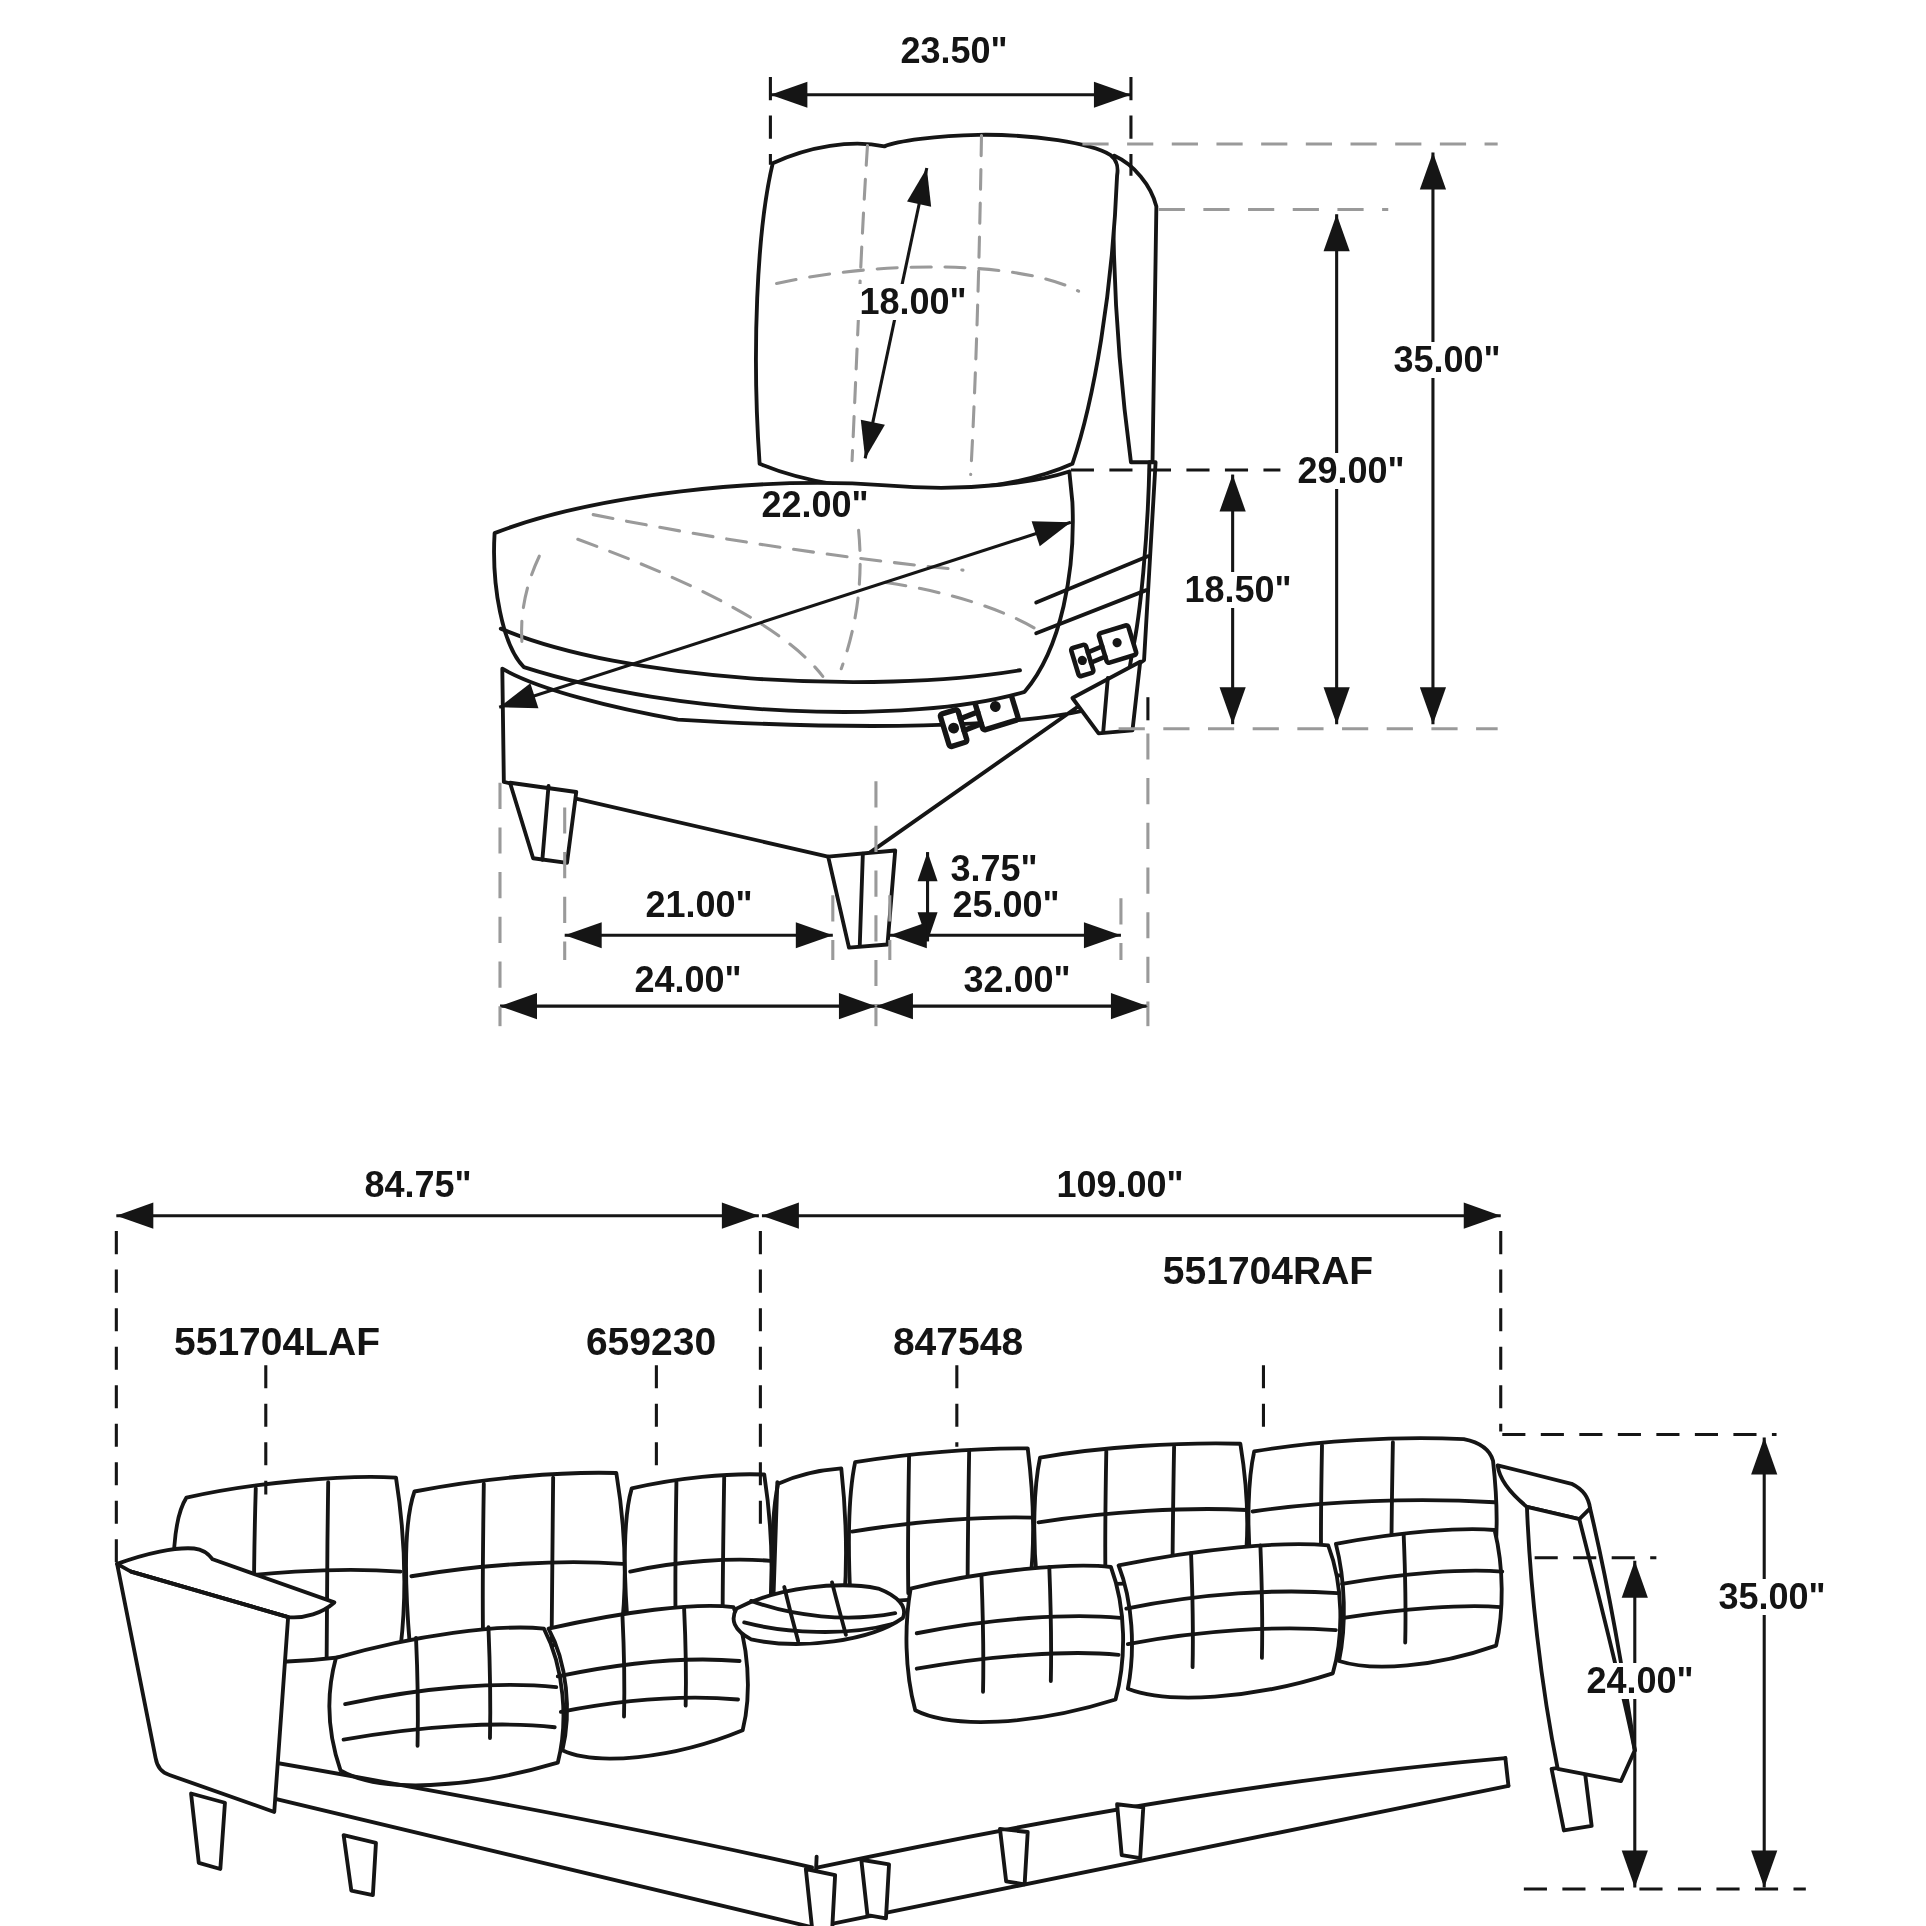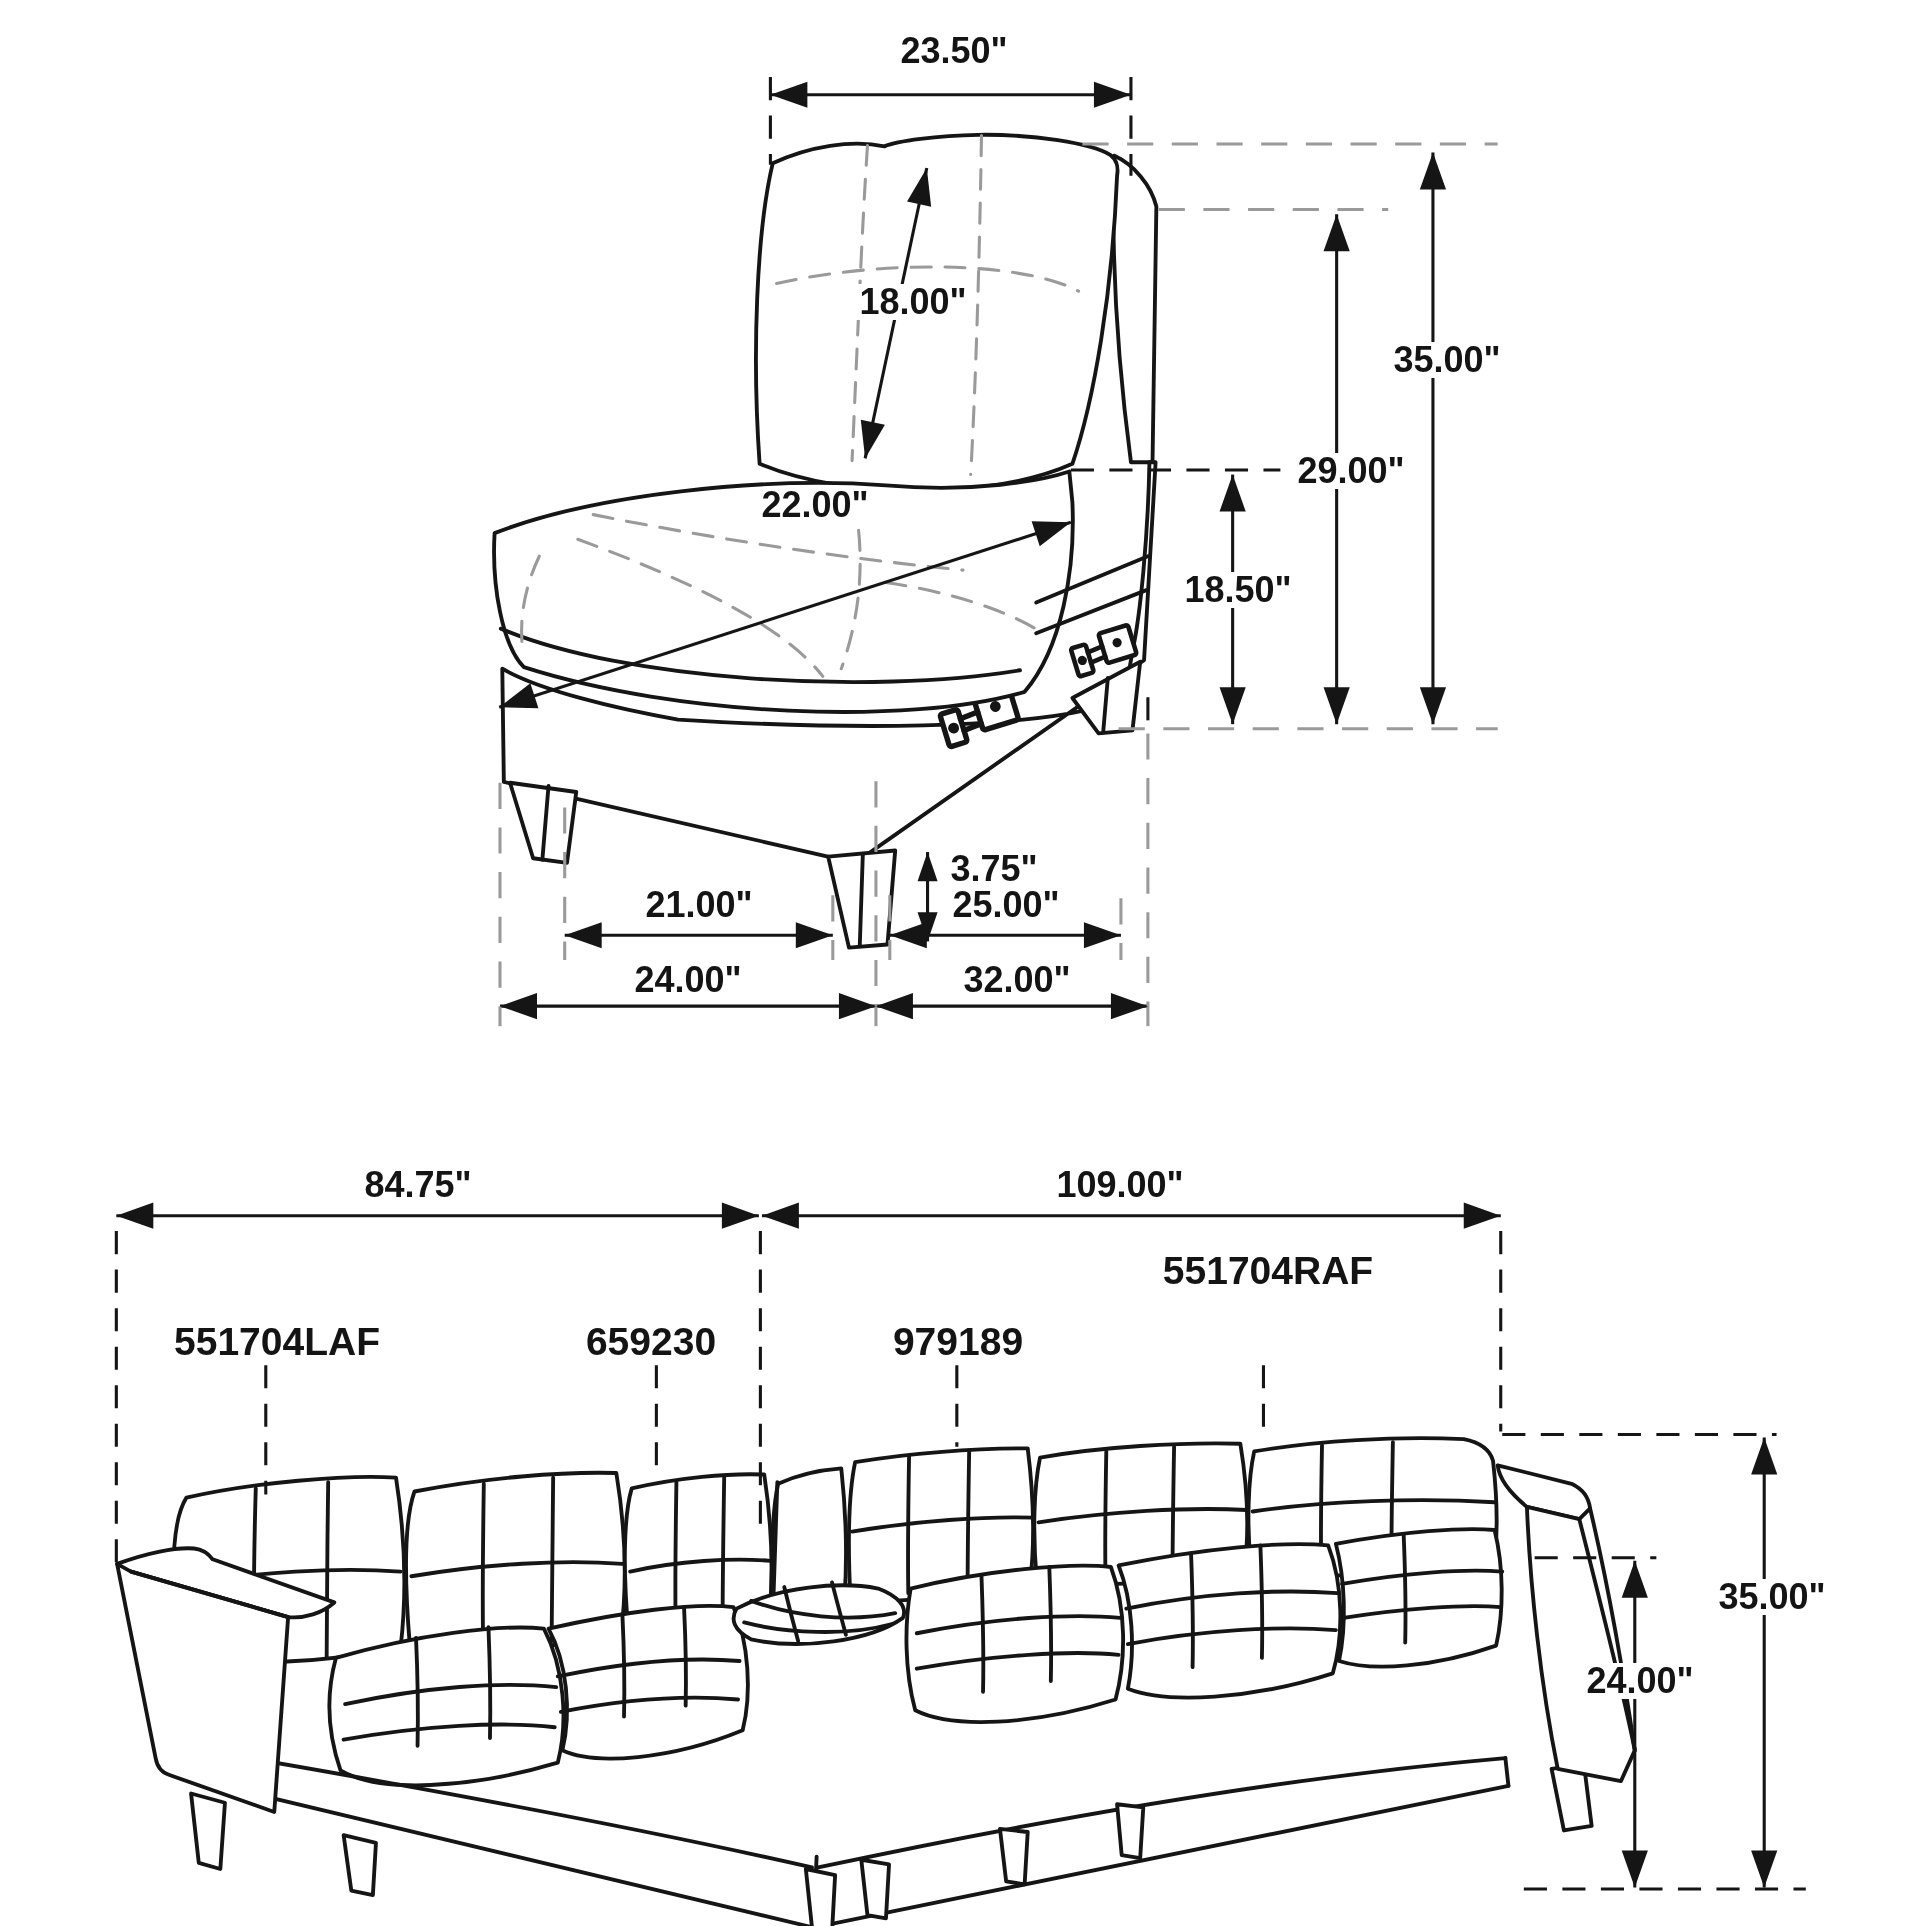--- a/index.html
+++ b/index.html
@@ -322,19 +322,19 @@
   <div class="t dim" style="left:994px;top:869px">3.75"</div>
   <div class="t dim" style="left:699px;top:905px">21.00"</div>
   <div class="t dim" style="left:1006px;top:905px">25.00"</div>
   <div class="t dim" style="left:688px;top:980px">24.00"</div>
   <div class="t dim" style="left:1017px;top:980px">32.00"</div>
 
   <div class="t dim" style="left:418px;top:1185px">84.75"</div>
   <div class="t dim" style="left:1120px;top:1185px">109.00"</div>
   <div class="t part" style="left:277px;top:1341px">551704LAF</div>
   <div class="t part" style="left:651px;top:1341px">659230</div>
-  <div class="t part" style="left:958px;top:1341px">979189</div>
+  <div class="t part" style="left:958px;top:1341px">847548</div>
   <div class="t part" style="left:1268px;top:1270px">551704RAF</div>
   <div class="t dim" style="left:1772px;top:1597px">35.00"</div>
   <div class="t dim" style="left:1640px;top:1681px">24.00"</div>
 
 </div>
 
 
 </body></html>

